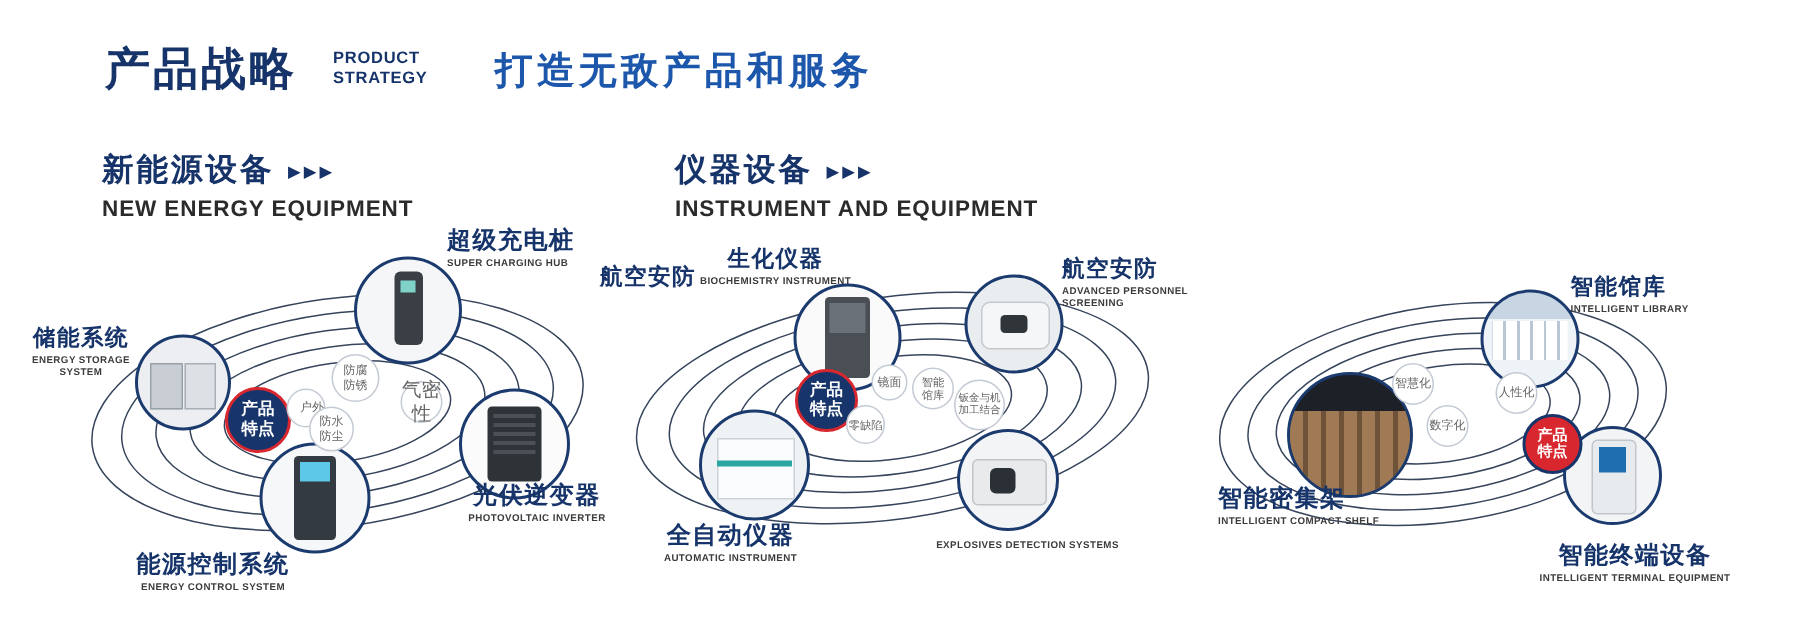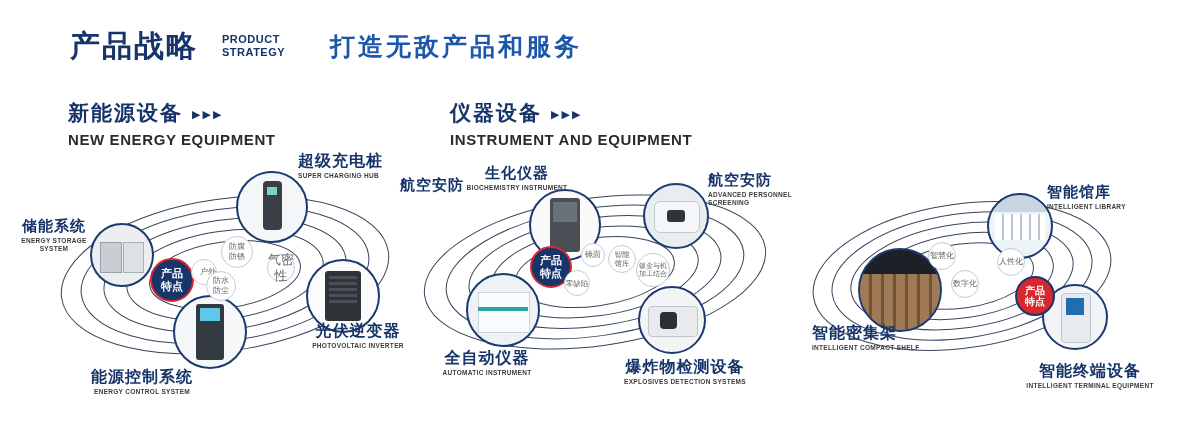--- a/index.html
+++ b/index.html
@@ -283,21 +283,20 @@
   </div>
   <div class="plabel t-l" id="lb-m2">
     <div class="zh">航空安防</div>
     <div class="en">ADVANCED PERSONNEL SCREENING</div>
   </div>
   <div class="plabel t-c" id="lb-m3">
     <div class="zh">全自动仪器</div>
     <div class="en">AUTOMATIC INSTRUMENT</div>
   </div>
   <div class="plabel t-c" id="lb-m4">
-    <div class="zh">爆炸物检测设备</div>
     <div class="en">EXPLOSIVES DETECTION SYSTEMS</div>
   </div>
 
   <div class="plabel t-l" id="lb-r1">
     <div class="zh">智能馆库</div>
     <div class="en">INTELLIGENT LIBRARY</div>
   </div>
   <div class="plabel t-r" id="lb-r2">
     <div class="zh">智能密集架</div>
     <div class="en">INTELLIGENT COMPACT SHELF</div>

